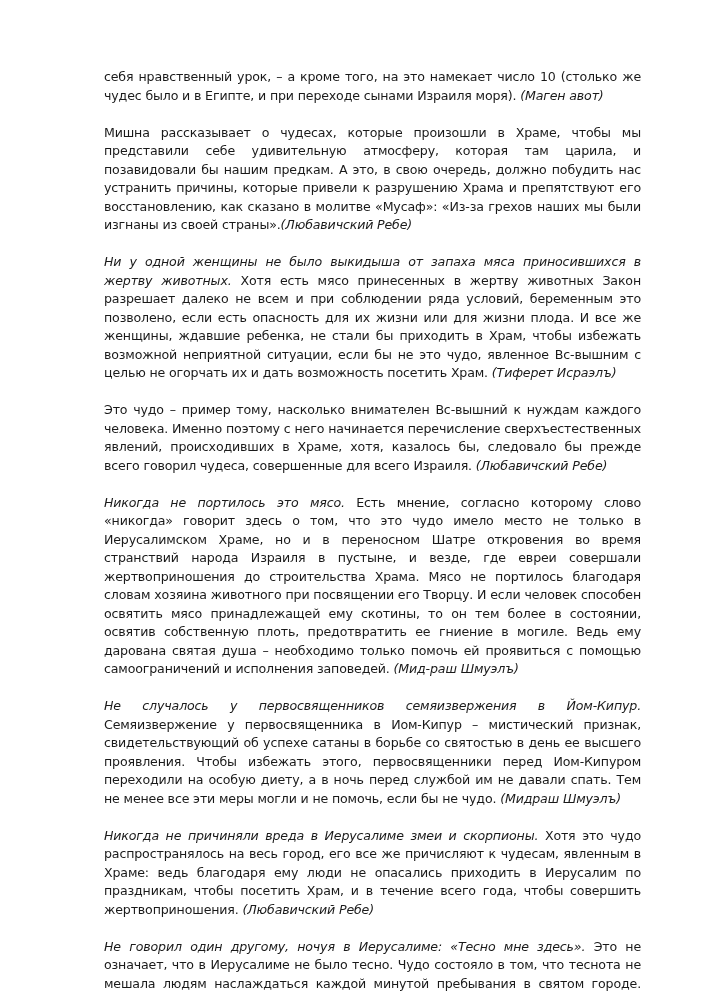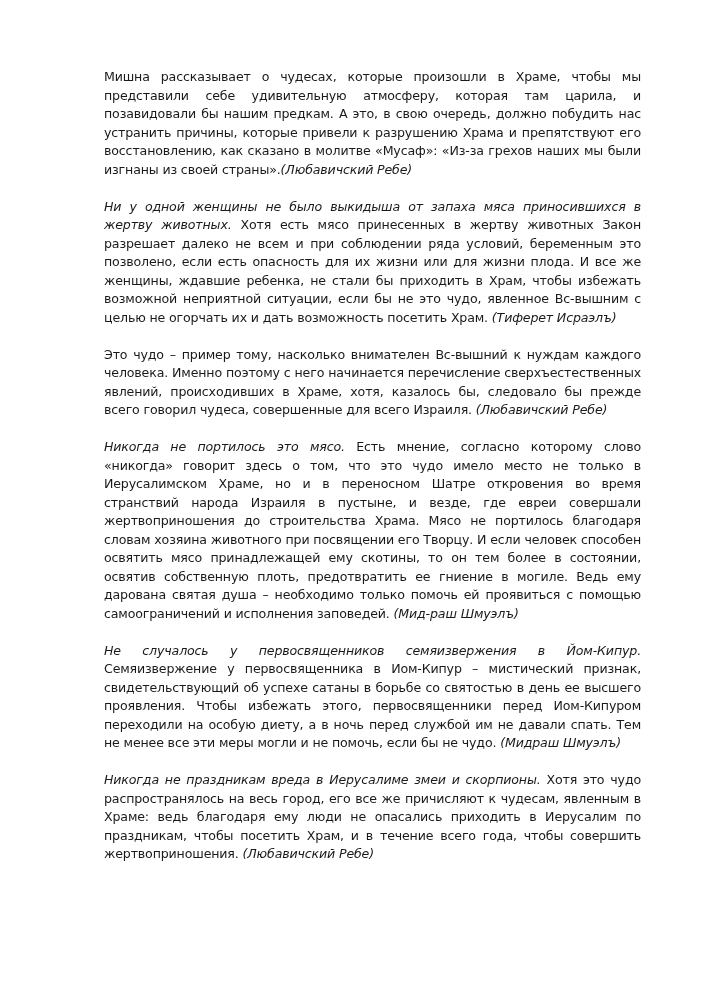--- a/index.html
+++ b/index.html
@@ -16,26 +16,28 @@
     letter-spacing: -0.15px;
   }
   .para { margin: 0 0 18.5px 0; text-align: justify; }
   .para.last { text-align-last: justify; }
   em { font-style: italic; }
 </style>
 </head>
 <body>
 
 <div class="page">
+  <p class="para"><em></em><span>себя нравственный урок, – а кроме того, на это намекает число 10 (столько же чудес было и в Египте, и при переходе сынами Израиля моря). </span><em>(Маген авот)</em></p>
 
   <p class="para"><em></em><span>Мишна рассказывает о чудесах, которые произошли в Храме, чтобы мы представили себе удивительную атмосферу, которая там царила, и позавидовали бы нашим предкам. А это, в свою очередь, должно побудить нас устранить причины, которые привели к разрушению Храма и препятствуют его восстановлению, как сказано в молитве «Мусаф»: «Из-за грехов наших мы были изгнаны из своей страны».</span><em>(Любавичский Ребе)</em></p>
 
   <p class="para"><em>Ни у одной женщины не было выкидыша от запаха мяса приносившихся в жертву животных.</em><span> Хотя есть мясо принесенных в жертву животных Закон разрешает далеко не всем и при соблюдении ряда условий, беременным это позволено, если есть опасность для их жизни или для жизни плода. И все же женщины, ждавшие ребенка, не стали бы приходить в Храм, чтобы избежать возможной неприятной ситуации, если бы не это чудо, явленное Вс-вышним с целью не огорчать их и дать возможность посетить Храм. </span><em>(Тиферет Исраэлъ)</em></p>
 
   <p class="para"><em></em><span>Это чудо – пример тому, насколько внимателен Вс-вышний к нуждам каждого человека. Именно поэтому с него начинается перечисление сверхъестественных явлений, происходивших в Храме, хотя, казалось бы, следовало бы прежде всего говорил чудеса, совершенные для всего Израиля. </span><em>(Любавичский Ребе)</em></p>
 
   <p class="para"><em>Никогда не портилось это мясо.</em><span> Есть мнение, согласно которому слово «никогда» говорит здесь о том, что это чудо имело место не только в Иерусалимском Храме, но и в переносном Шатре откровения во время странствий народа Израиля в пустыне, и везде, где евреи совершали жертвоприношения до строительства Храма. Мясо не портилось благодаря словам хозяина животного при посвящении его Творцу. И если человек способен освятить мясо принадлежащей ему скотины, то он тем более в состоянии, освятив собственную плоть, предотвратить ее гниение в могиле. Ведь ему дарована святая душа – необходимо только помочь ей проявиться с помощью самоограничений и исполнения заповедей. </span><em>(Мид-раш Шмуэлъ)</em></p>
 
   <p class="para"><em>Не случалось у первосвященников семяизвержения в Йом-Кипур.</em><span> Семяизвержение у первосвященника в Иом-Кипур – мистический признак, свидетельствующий об успехе сатаны в борьбе со святостью в день ее высшего проявления. Чтобы избежать этого, первосвященники перед Иом-Кипуром переходили на особую диету, а в ночь перед службой им не давали спать. Тем не менее все эти меры могли и не помочь, если бы не чудо. </span><em>(Мидраш Шмуэлъ)</em></p>
 
-  <p class="para"><em>Никогда не праздникам вреда в Иерусалиме змеи и скорпионы.</em><span> Хотя это чудо распространялось на весь город, его все же причисляют к чудесам, явленным в Храме: ведь благодаря ему люди не опасались приходить в Иерусалим по праздникам, чтобы посетить Храм, и в течение всего года, чтобы совершить жертвоприношения. </span><em>(Любавичский Ребе)</em></p>
+  <p class="para"><em>Никогда не причиняли вреда в Иерусалиме змеи и скорпионы.</em><span> Хотя это чудо распространялось на весь город, его все же причисляют к чудесам, явленным в Храме: ведь благодаря ему люди не опасались приходить в Иерусалим по праздникам, чтобы посетить Храм, и в течение всего года, чтобы совершить жертвоприношения. </span><em>(Любавичский Ребе)</em></p>
 
+  <p class="para last"><em>Не говорил один другому, ночуя в Иерусалиме: «Тесно мне здесь».</em><span> Это не означает, что в Иерусалиме не было тесно. Чудо состояло в том, что теснота не мешала людям наслаждаться каждой минутой пребывания в святом городе.</span><em></em></p>
 </div>
 
 </body></html>

